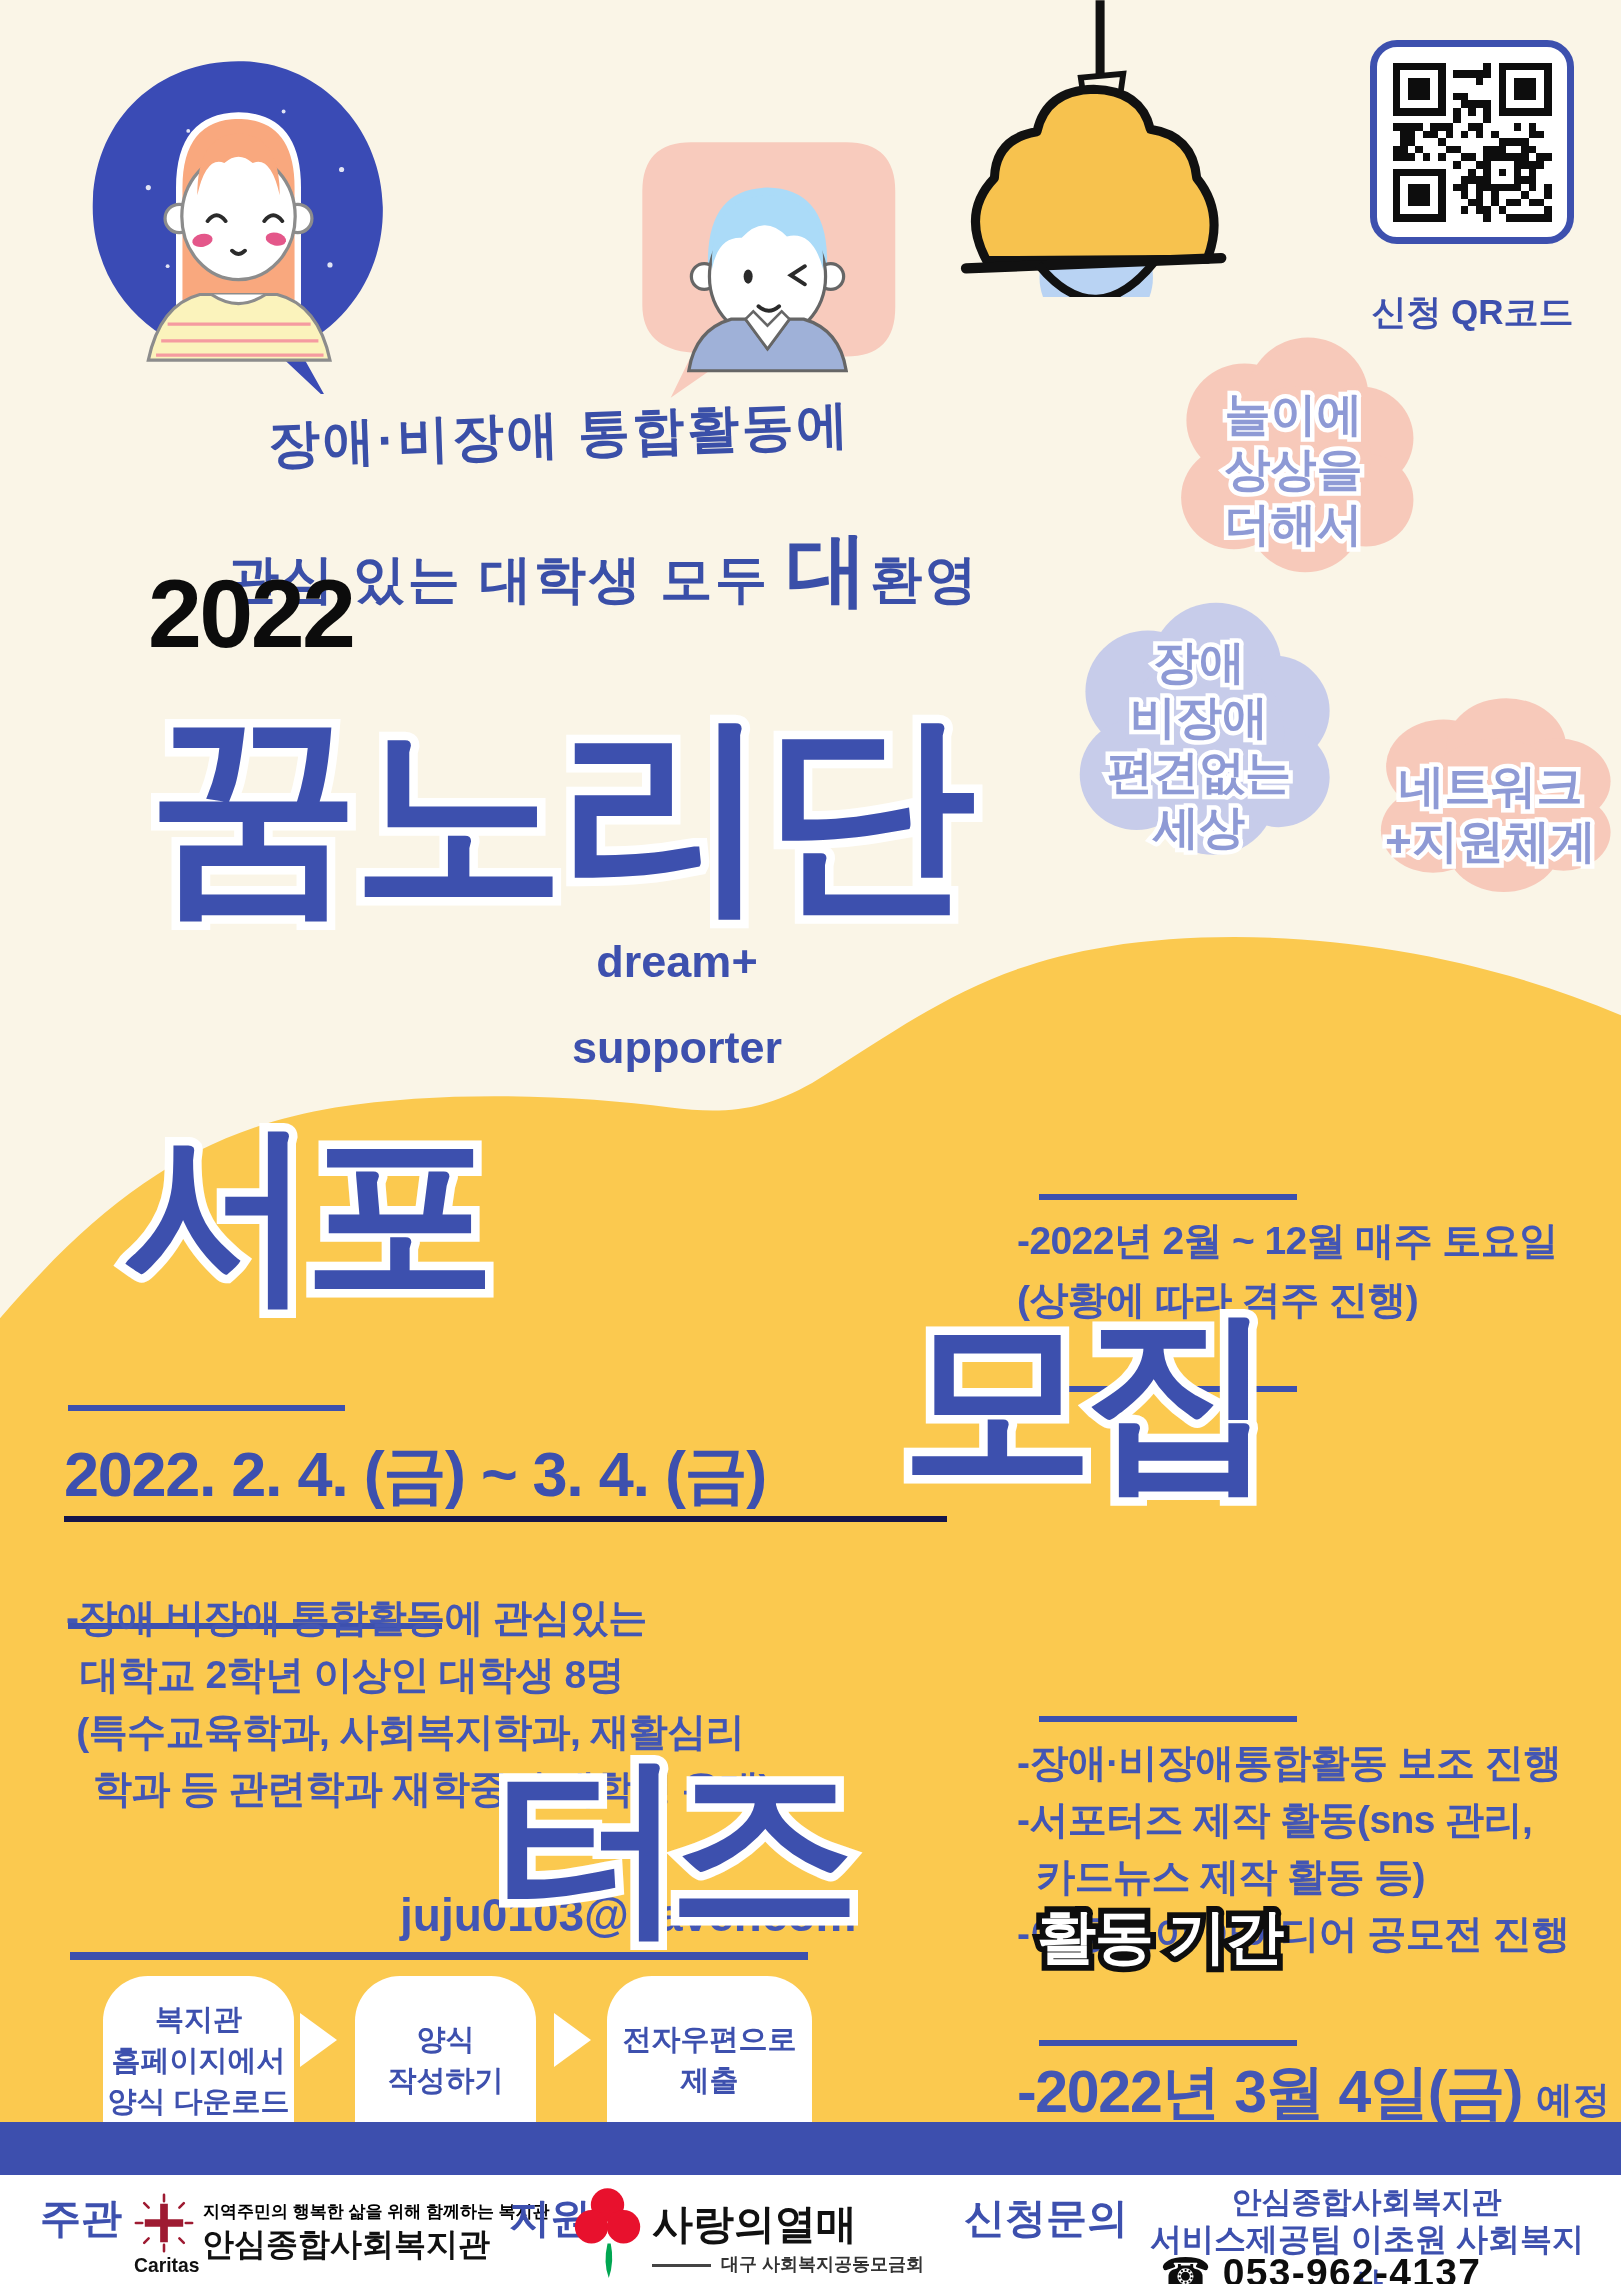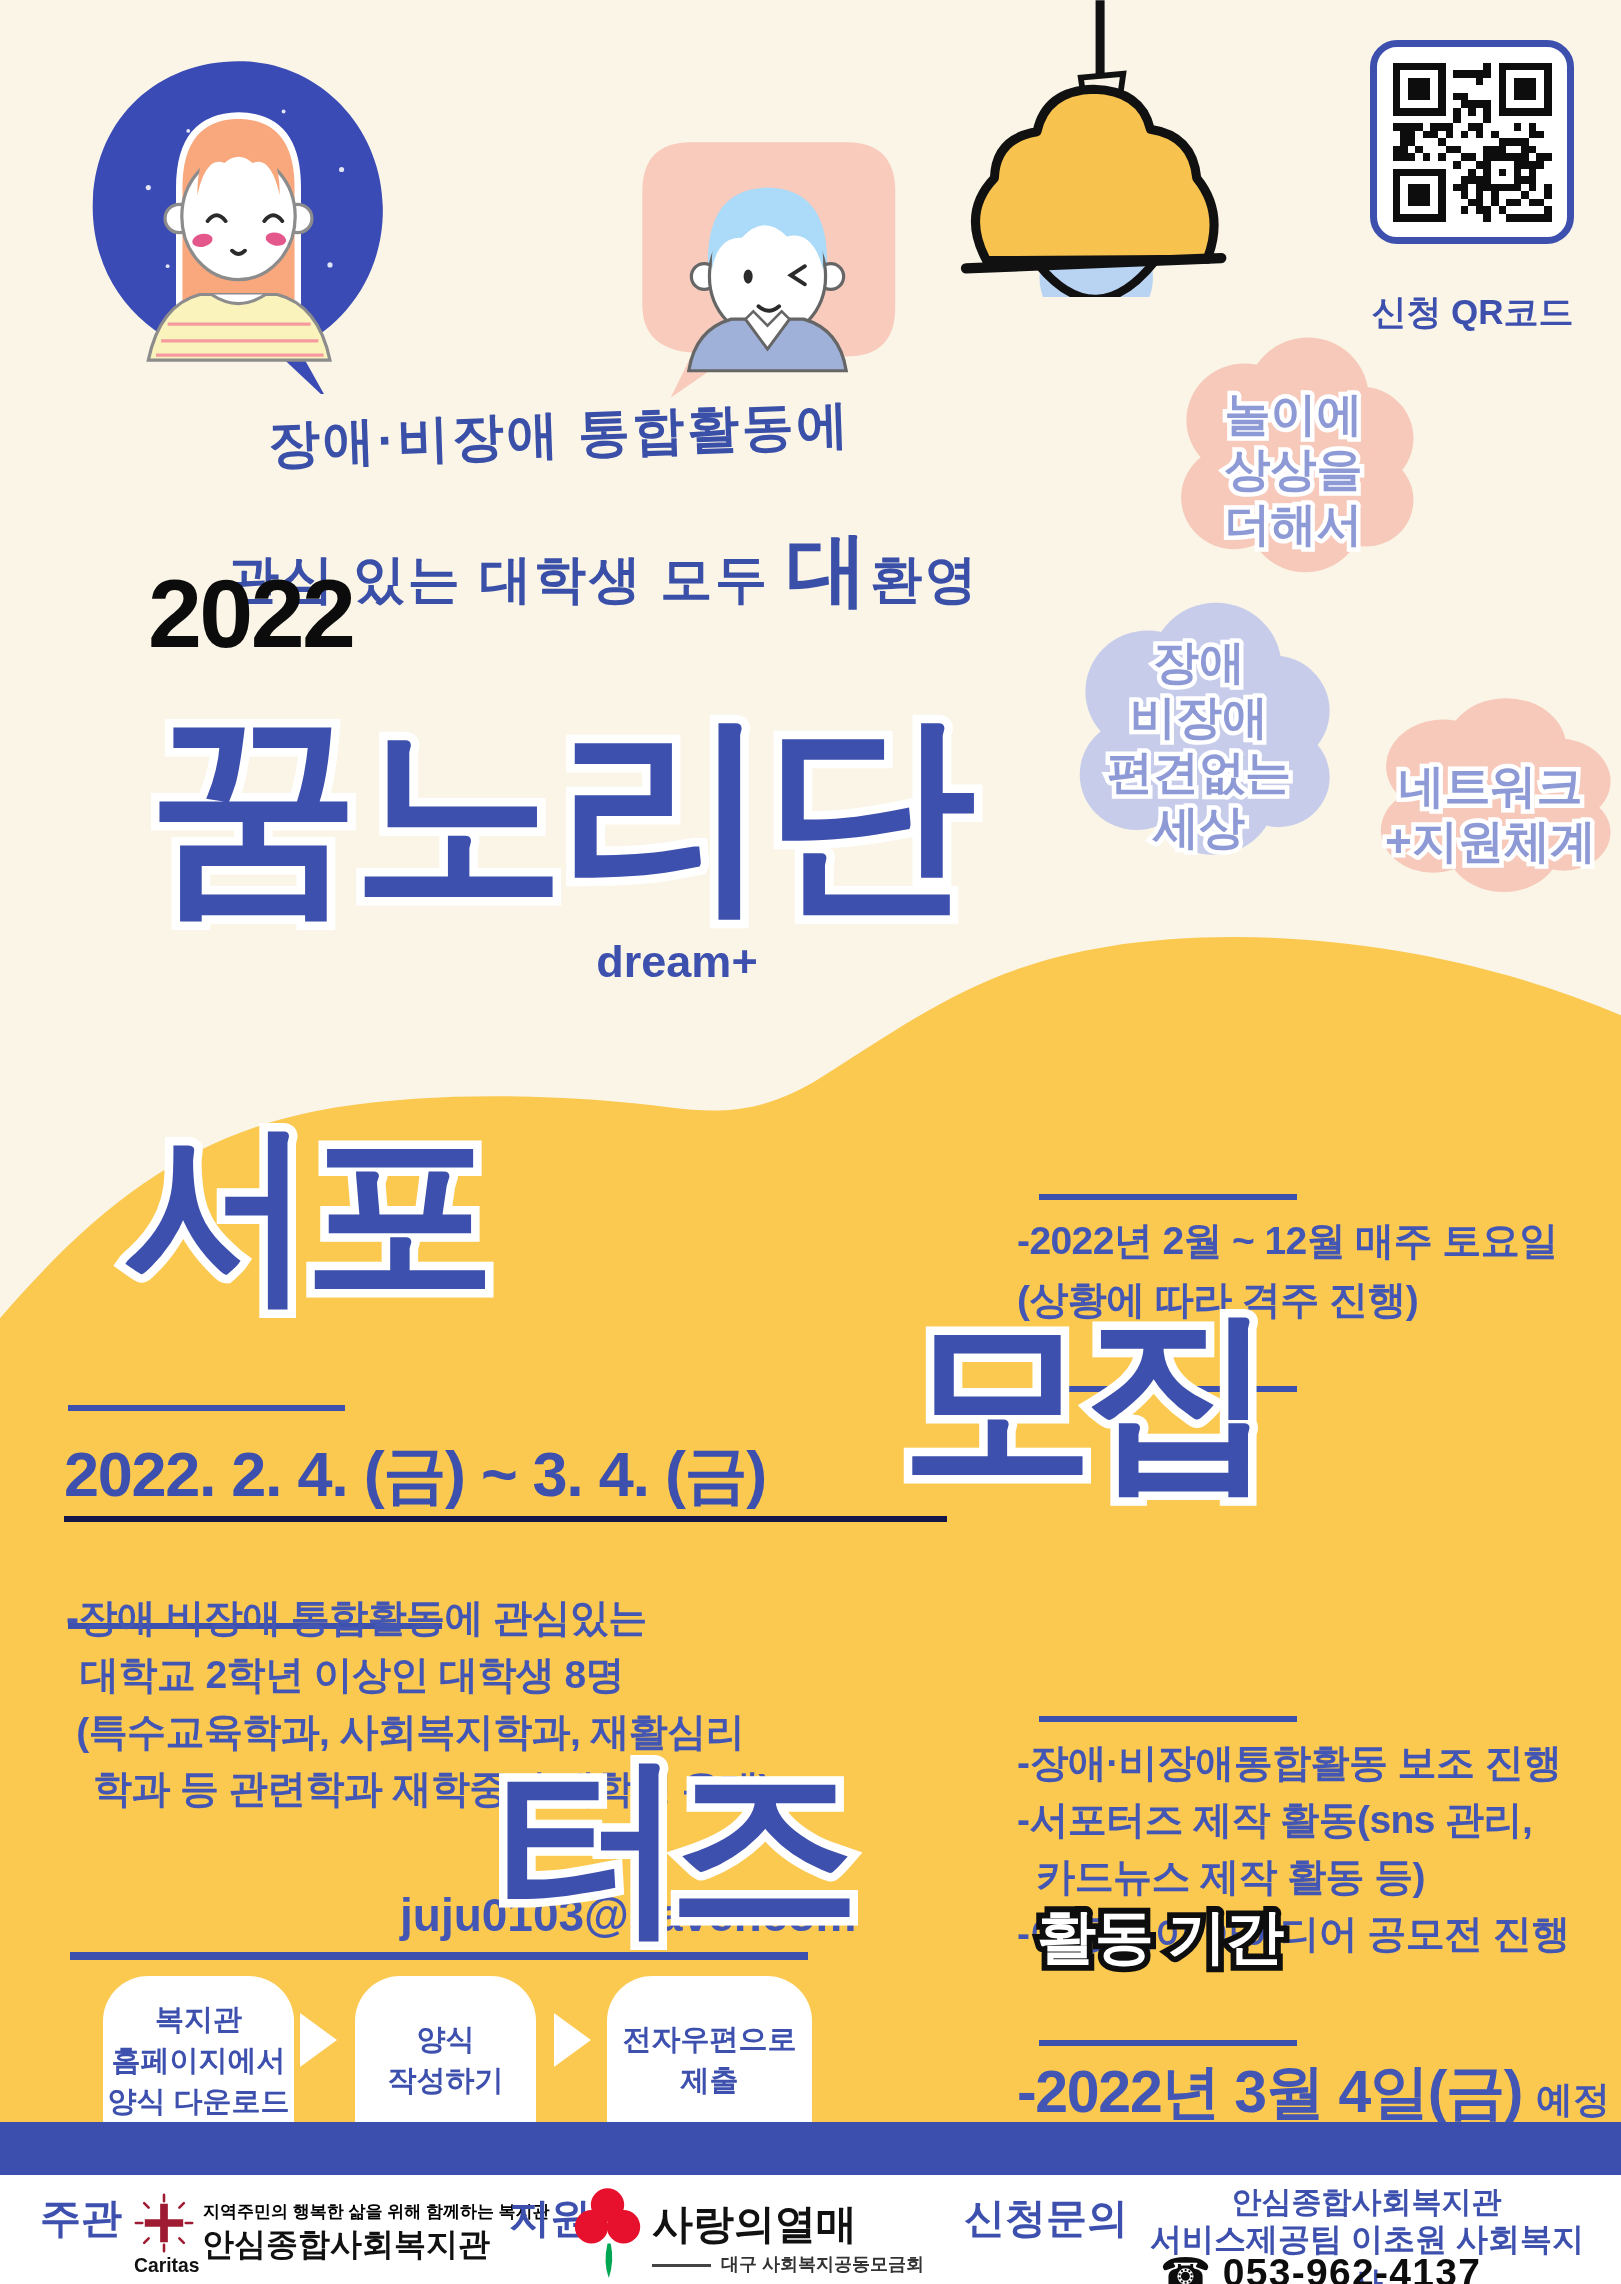--- a/index.html
+++ b/index.html
@@ -376,20 +376,21 @@
   <div class="abs cloud-t" style="left:1365px;top:759px;width:251px;">
     <div class="ol-s" data-text="네트워크">네트워크</div>
       <div class="ol-s" data-text="+지원체계">+지원체계</div>
   </div>
 
   <div class="abs" style="left:148px;top:558px;font-size:97px;font-weight:900;color:#0c0c0c;letter-spacing:-2.6px;">2022</div>
   <div class="abs big ol-w" style="left:147px;top:706px;font-size:213px;letter-spacing:-7.7px;" data-text="꿈노리단">꿈노리단</div>
   <div class="abs big ol-w" style="left:122px;top:903px;" data-text="서포">서포</div>
   <div class="abs" style="left:535px;top:919px;width:284px;text-align:center;font-size:45px;font-weight:600;color:#3D50AE;line-height:86px;">
     <div>dream+</div>
+    <div>supporter</div>
   </div>
   <div class="abs big ol-w" style="left:901px;top:896px;" data-text="모집">모집</div>
   <div class="abs big ol-w" style="left:493px;top:1149px;letter-spacing:-18px;" data-text="터즈">터즈</div>
 
   <div class="abs sec-h ol" style="left:1037px;top:1106px;" data-text="활동 기간">활동 기간</div>
   <div class="abs rule" style="left:1039px;top:1194px;width:258px;"></div>
   <div class="abs" style="left:1017px;top:1211px;">
     <div class="body-t" style="line-height:59px;">-2022년 2월 ~ 12월 매주 토요일</div>
     <div class="body-t" style="line-height:59px;">(상황에 따라 격주 진행)</div>
   </div>

